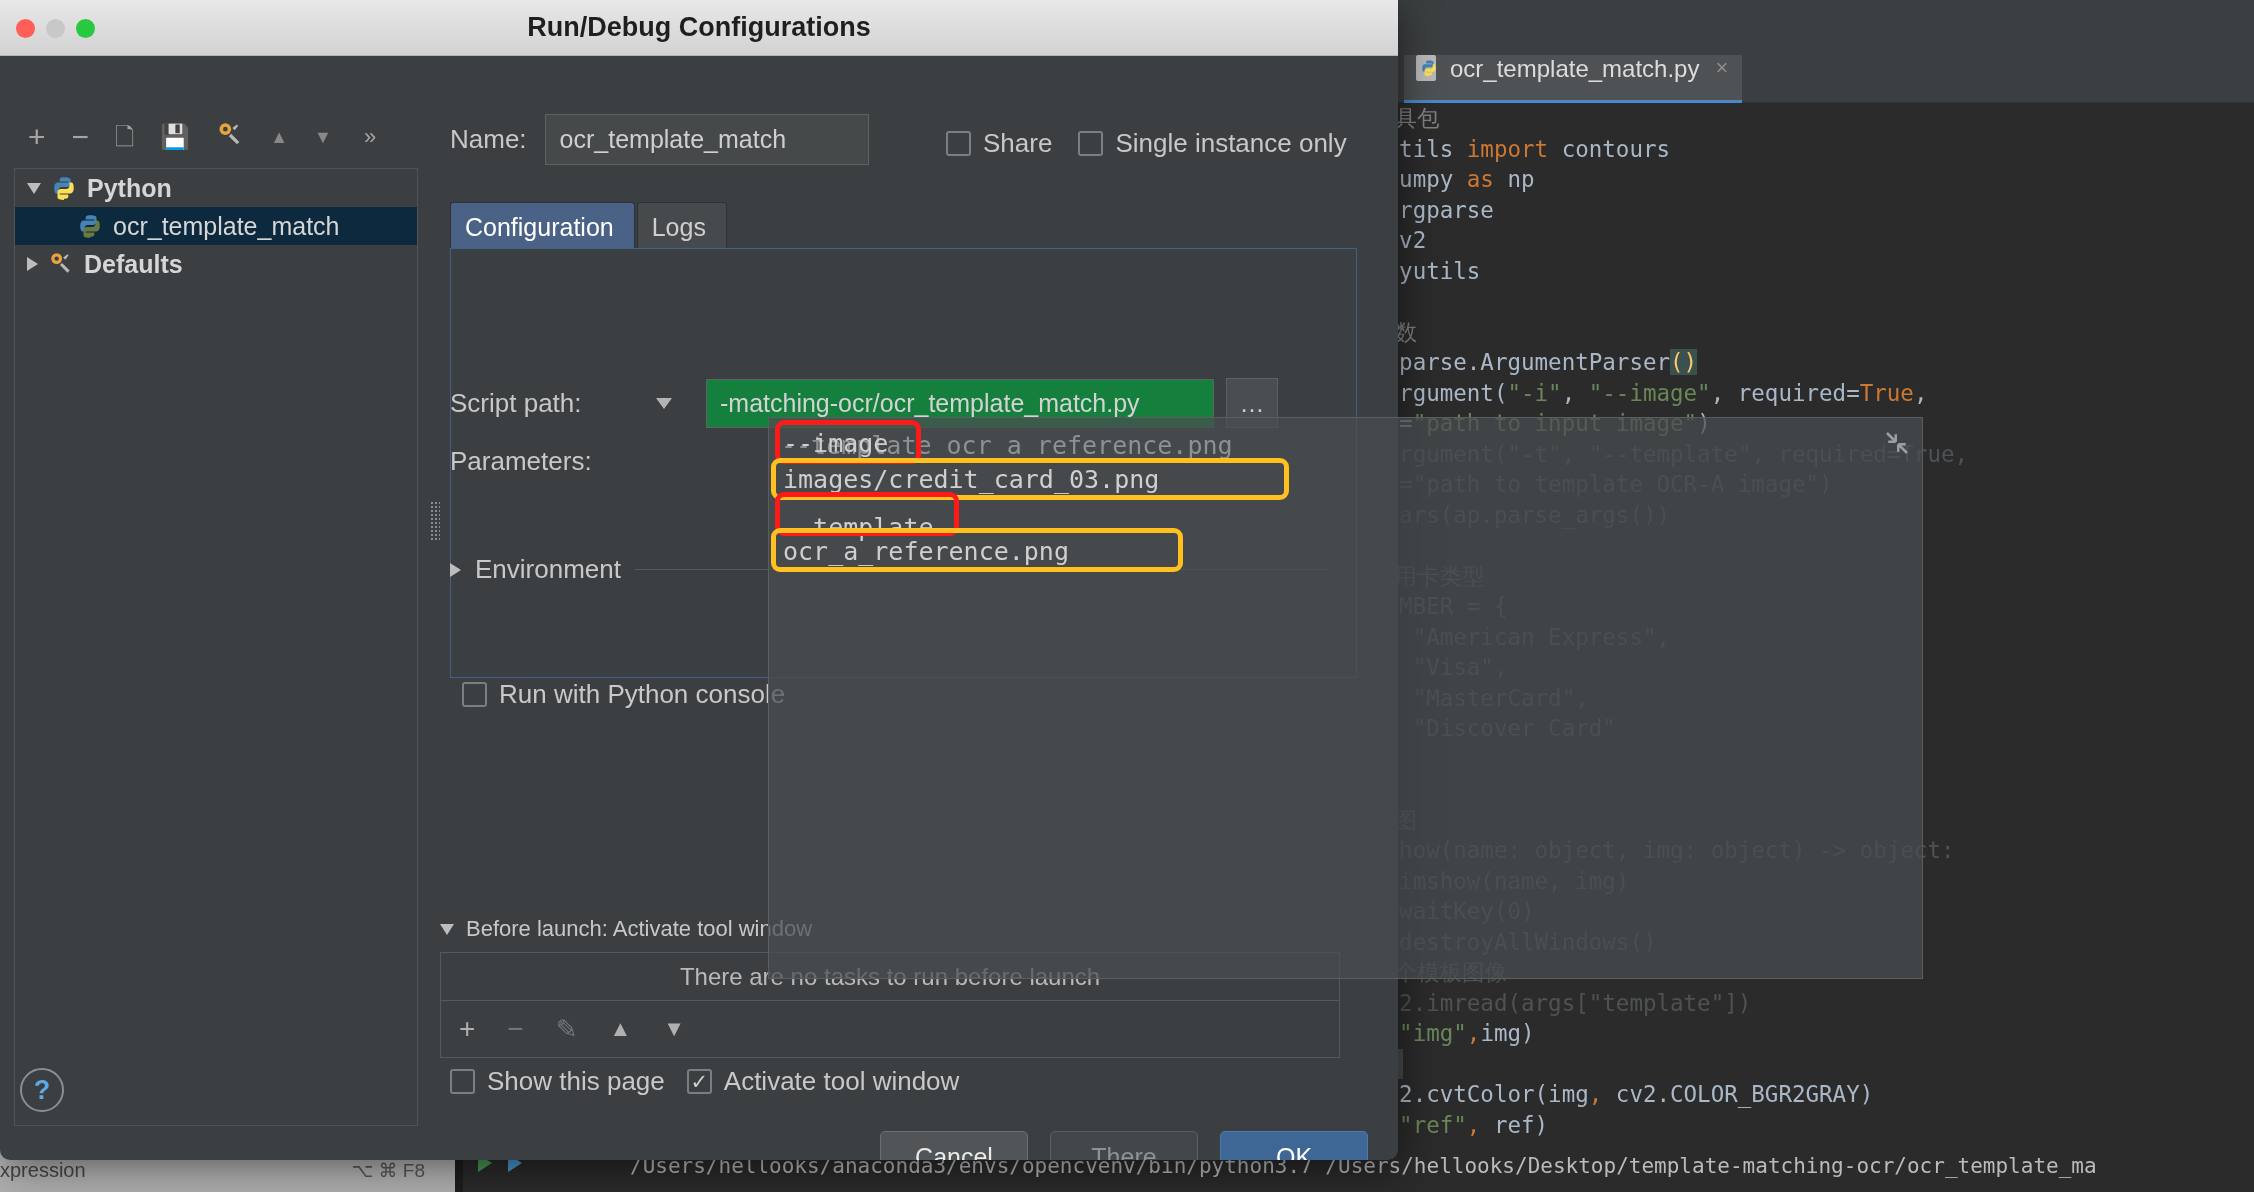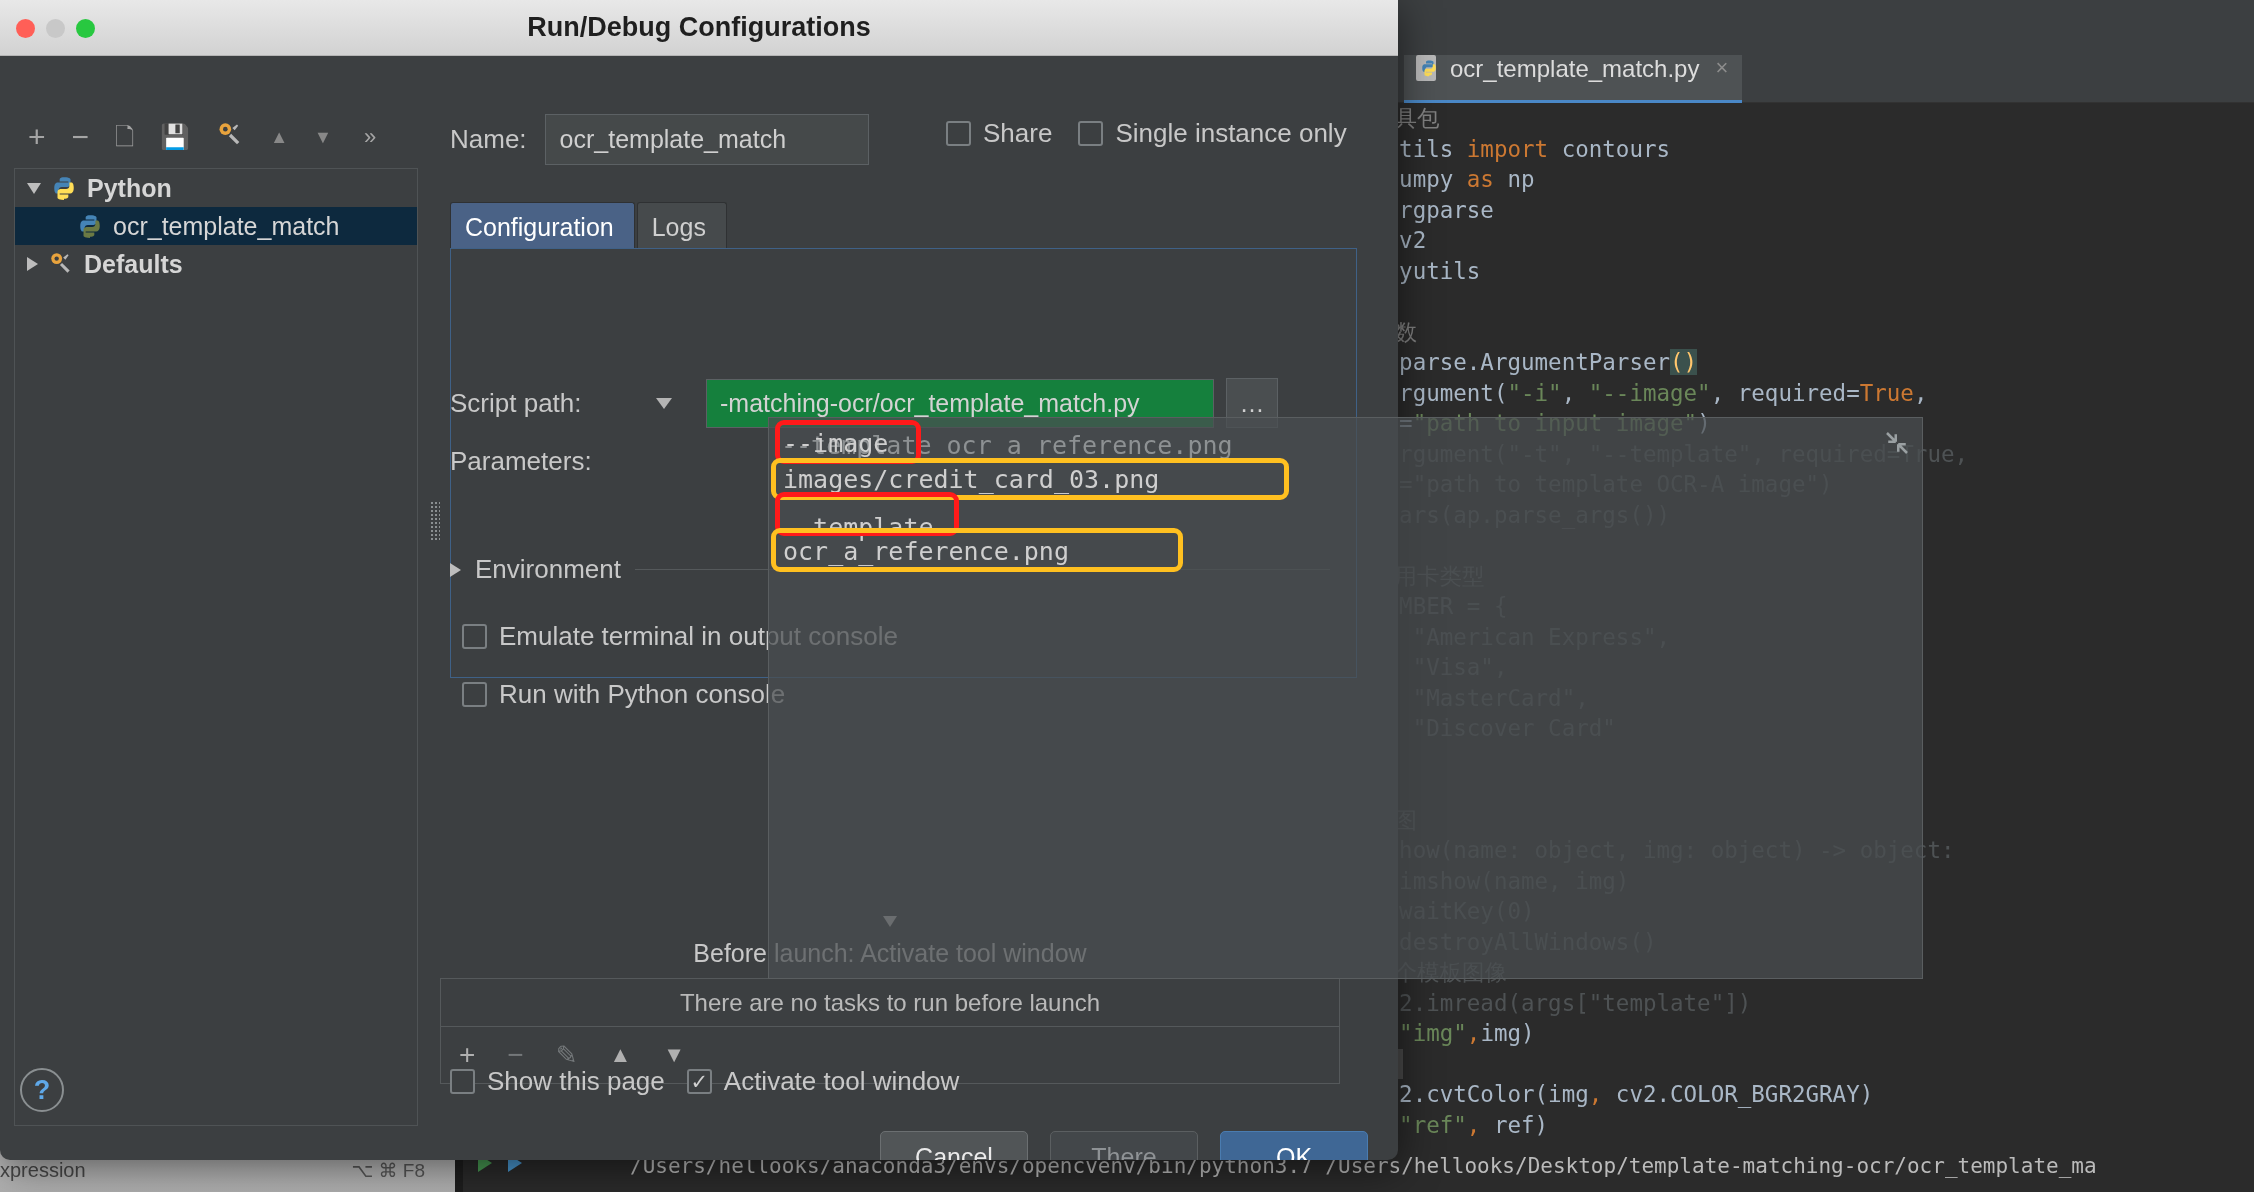--- a/index.html
+++ b/index.html
@@ -143,21 +143,21 @@
   .text-field {
     background: #45494a; border: 1px solid #5c6164; color:#cfcfcf;
     font-size: 25px; padding: 10px 14px; min-width: 324px;
   }
   .cb-row { display:flex; align-items:center; gap: 12px; }
   .cbox {
     width: 25px; height: 25px; border:2px solid #7a7f82; border-radius:3px;
     background:#3c3f41; display:flex; align-items:center; justify-content:center;
     color:#d0d0d0; font-size: 21px; line-height:1;
   }
-  .checks { position:absolute; left: 516px; top: 62px; display:flex; align-items:flex-end; gap: 26px; }
+  .checks { position:absolute; left: 516px; top: 72px; display:flex; align-items:flex-end; gap: 26px; }
 
   .tabs { position:absolute; left: 20px; top: 146px; display:flex; align-items:flex-end; gap: 2px; }
   .tab {
     padding: 10px 20px 10px 14px; font-size: 25px; color:#cfcfcf;
     background:#464a4c; border:1px solid #2f3133; border-bottom:none; border-radius: 3px 3px 0 0;
   }
   .tab.active { background:#4a6286; color:#ffffff; }
 
   .tabpanel {
     position:absolute; left: 20px; top: 192px; width: 907px; height: 430px;
@@ -182,21 +182,21 @@
   .row-params { position:absolute; left: 20px; top: 390px; display:flex; align-items:center; }
 
   .env-row { position:absolute; left: 20px; top: 498px; display:flex; align-items:center; gap: 14px; width: 880px;}
   .env-line { flex:1; height:1px; background:#55595b; }
 
   .opt1 { position:absolute; left: 32px; top: 565px; }
   .opt2 { position:absolute; left: 32px; top: 623px; }
   .opt-text { color:#c8c8c8; font-size: 26px; }
 
   .beforelaunch { position:absolute; left: 10px; top: 860px; width: 900px; }
-  .bl-head { display:flex; align-items:center; gap: 12px; color:#c8c8c8; font-size: 25px; flex-direction: column; }
+  .bl-head { display:flex; align-items:center; gap: 12px; color:#c8c8c8; font-size: 22px; }
   .bl-box { margin-top: 10px; border:1px solid #55595b; }
   .bl-empty { height: 48px; display:flex; align-items:center; justify-content:center; color:#b9b9b9; font-size:24px; border-bottom:1px solid #55595b;}
   .bl-tools { height: 56px; display:flex; align-items:center; gap: 32px; padding-left: 18px; color:#b0b0b0; font-size: 28px;}
 
   .bottom-checks { position:absolute; left: 20px; top: 1010px; display:flex; align-items:center; gap: 22px; }
 
   .btn-row { position:absolute; right: 30px; top: 1075px; display:flex; gap: 22px; }
   .btn {
     min-width: 148px; height: 52px; border-radius: 5px;
     display:flex; align-items:center; justify-content:center;
@@ -362,24 +362,20 @@
         <div class="row-params">
           <span class="script-lbl">Parameters:</span>
         </div>
 
         <div class="env-row">
           <span class="tri-r"></span>
           <span class="lbl">Environment</span>
           <span class="env-line"></span>
         </div>
 
-        <div class="opt1 cb-row">
-          <span class="cbox"></span>
-          <span class="opt-text">Emulate terminal in output console</span>
-        </div>
 
         <div class="opt2 cb-row">
           <span class="cbox"></span>
           <span class="opt-text">Run with Python console</span>
         </div>
 
         <div class="beforelaunch">
           <div class="bl-head">
             <span class="tri-d"></span>
             <span>Before launch: Activate tool window</span>

